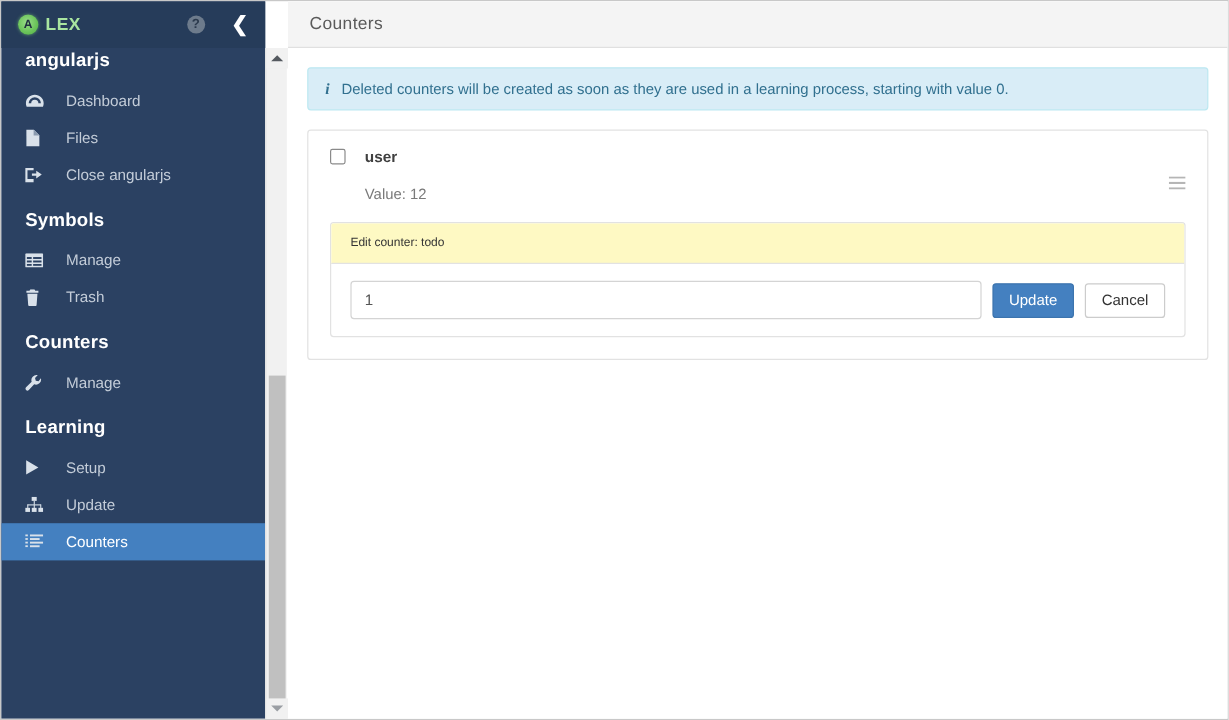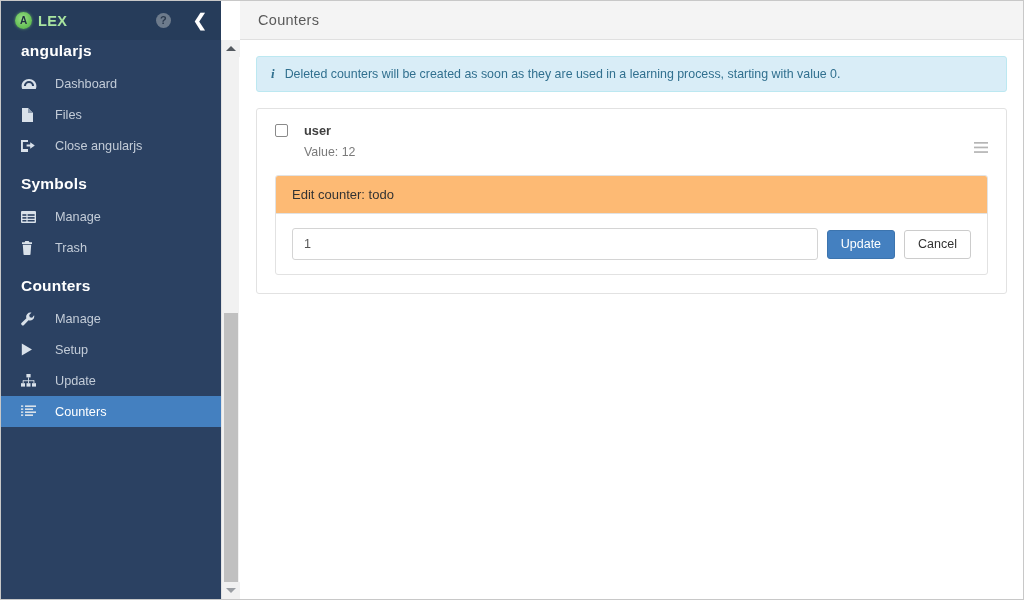--- a/index.html
+++ b/index.html
@@ -274,45 +274,45 @@
   .counter-name {
     font-size: 12.8px;
     font-weight: bold;
     color: #404040;
     line-height: 1.45;
   }
   .counter-value {
     font-size: 12.4px;
     color: #7a7a7a;
     line-height: 1.5;
-    margin-top: 2px;
+    margin-top: 12px;
   }
   .kebab {
     flex: 0 0 auto;
     color: #b5b5b5;
     font-size: 14px;
     line-height: 1;
     cursor: pointer;
     padding: 12px 4px 0 4px;
     align-self: center;
   }
   .kebab svg { display: block; fill: #b5b5b5; }
 
   .edit-card {
     margin: 0 18px 18px 18px;
     border: 1px solid #e2e2e2;
     border-radius: 3px;
     background: #ffffff;
     overflow: hidden;
   }
   .edit-card-head {
-    background: #fdba74;
+    background: #fef9c3;
     border-bottom: 1px solid #e2e2e2;
     padding: 11px 16px;
-    font-size: 13px;
+    font-size: 10px;
     color: #333333;
   }
   .edit-card-body {
     padding: 14px 16px;
     display: flex;
     align-items: center;
     gap: 9px;
   }
   .form-input {
     flex: 1 1 auto;
@@ -415,20 +415,21 @@
             <span class="nav-ico">
               <svg width="14" height="14" viewBox="0 0 14 14">
                   <path d="M13.1 3.2a4.3 4.3 0 0 1-5.6 5.1L3 13a1.6 1.6 0 0 1-2.3-2.3l4.7-4.5A4.3 4.3 0 0 1 10.5.6L8.2 2.9l.6 2.3 2.3.6z"></path>
                 </svg>
             </span>
             <span class="nav-label">Manage</span>
           </a>
         </div>
 
         <div class="nav-group">
+          <div class="nav-group-title">Learning</div>
           <a class="nav-item">
             <span class="nav-ico">
               <svg width="12" height="13" viewBox="0 0 12 13">
                   <path d="M0.8 0.6 11 6.5.8 12.4z"></path>
                 </svg>
             </span>
             <span class="nav-label">Setup</span>
           </a>
           <a class="nav-item">
             <span class="nav-ico">

